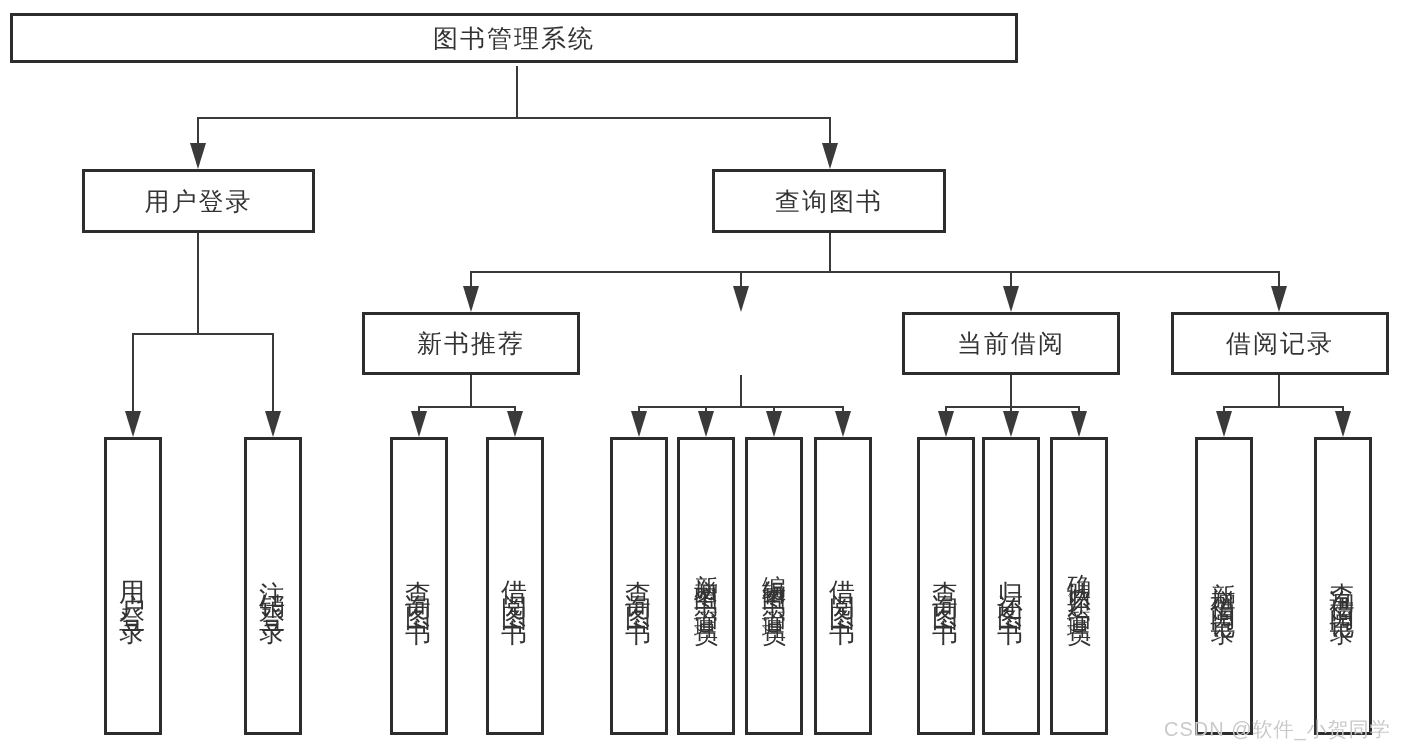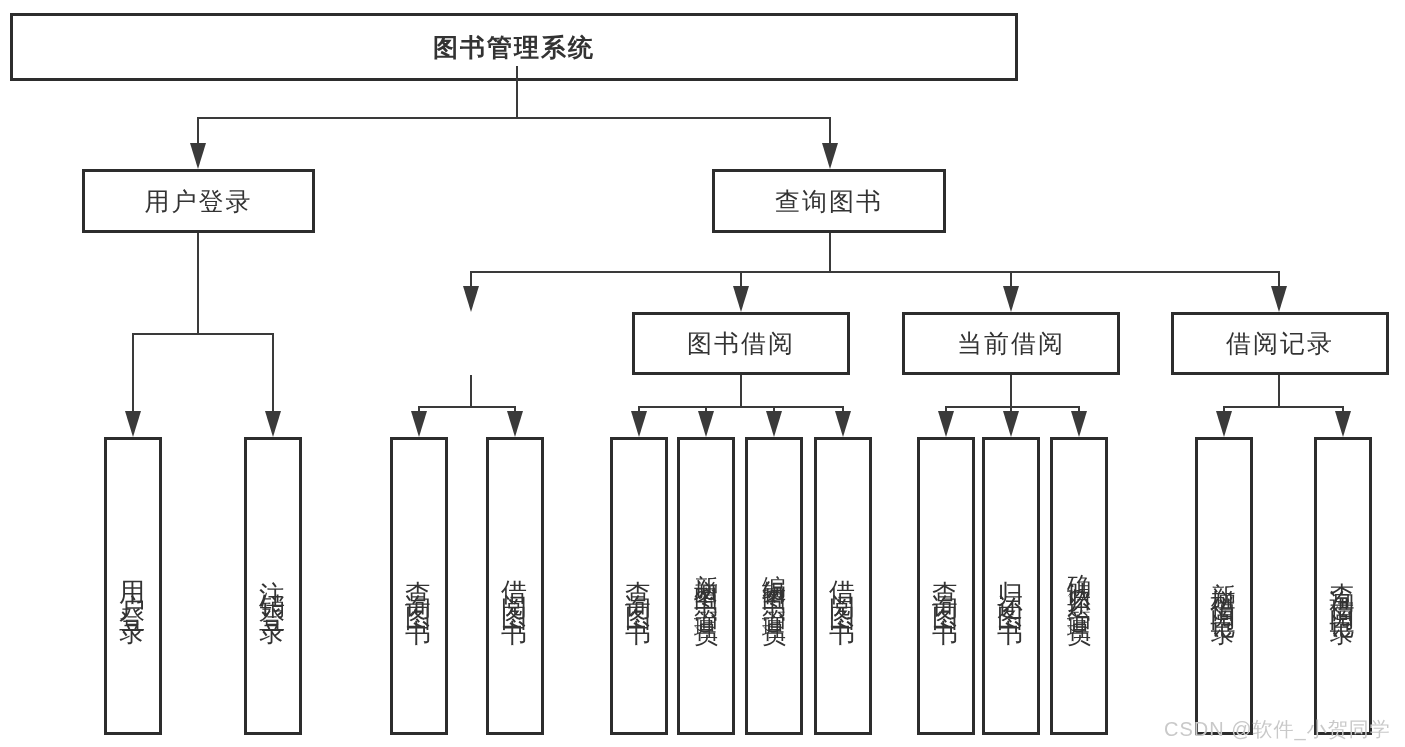--- a/index.html
+++ b/index.html
@@ -44,33 +44,33 @@
     letter-spacing:1px;
     z-index:6;
     white-space:nowrap;
   }
 </style>
 </head>
 <body>
 
 <div id="canvas">
 
-  <div class="box" style="left:10px;top:13px;width:1008px;height:68px;font-weight:bold;">
+  <div class="box" style="left:10px;top:13px;width:1008px;height:50px;">
     <span class="hlabel">图书管理系统</span>
   </div>
 
   <div class="box" style="left:82px;top:169px;width:233px;height:64px;">
     <span class="hlabel">用户登录</span>
   </div>
   <div class="box" style="left:712px;top:169px;width:234px;height:64px;">
     <span class="hlabel">查询图书</span>
   </div>
 
-  <div class="box" style="left:632px;top:312px;width:218px;height:63px;">
-    <span class="hlabel">图书借阅</span>
+  <div class="box" style="left:362px;top:312px;width:218px;height:63px;">
+    <span class="hlabel">新书推荐</span>
   </div>
   <div class="box" style="left:902px;top:312px;width:218px;height:63px;">
     <span class="hlabel">当前借阅</span>
   </div>
   <div class="box" style="left:1171px;top:312px;width:218px;height:63px;">
     <span class="hlabel">借阅记录</span>
   </div>
 
   <div class="box" style="left:104px;top:437px;width:58px;height:298px;">
     <span class="vtext sp4">用户登录</span>

